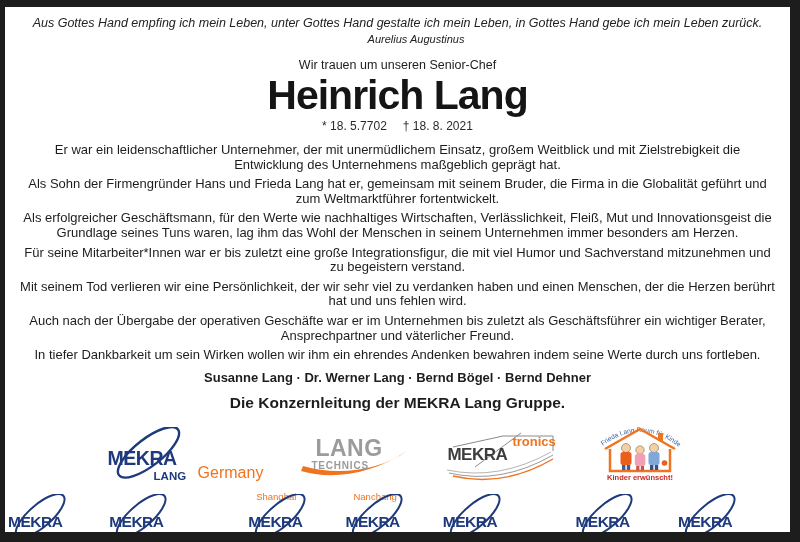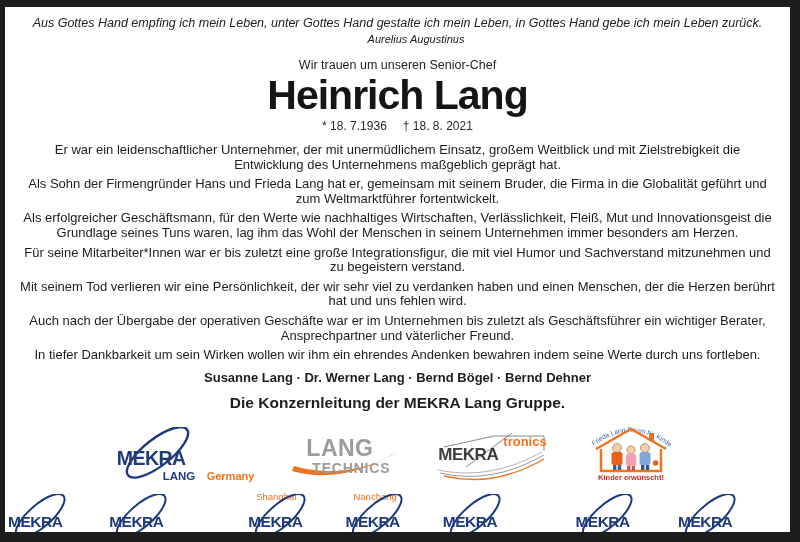--- a/index.html
+++ b/index.html
@@ -29,33 +29,33 @@
   .mekra .graphic { position:relative; }
   .mekra .graphic svg { position:absolute; inset:0; width:100%; height:100%; }
   .mekra .word { position:absolute; left:0; font-weight:bold; color:#1e3a7c; letter-spacing:-0.5px; white-space:nowrap; }
   .mekra .lang { position:absolute; font-weight:bold; color:#1e3a7c; white-space:nowrap; }
   .mekra .caption { color:#f0731e; white-space:nowrap; margin-left:2px; }
   .mekra .top { position:absolute; color:#f0731e; white-space:nowrap; }
 
   .sz-lg .graphic { width:88px; height:56px; }
   .sz-lg .word { font-size:19.5px; bottom:13px; }
   .sz-lg .lang { font-size:11.5px; left:46px; bottom:1px; }
-  .sz-lg .caption { font-size:11px; padding-bottom:1px;font-weight:bold; }
+  .sz-lg .caption { font-size:16px; padding-bottom:1px; }
 
   .sz-sm .graphic { width:70px; height:48px; }
   .sz-sm .word { font-size:15.5px; bottom:11px; }
   .sz-sm .lang { font-size:9.5px; left:37px; bottom:1px; }
   .sz-sm .caption { font-size:9.5px; padding-bottom:1px; }
   .sz-sm .top { font-size:9.5px; top:-3px; left:8px; }
 
   
   .langtechnics { position:relative; width:110px; height:50px; }
   .langtechnics svg { position:absolute; inset:0; width:100%; height:100%; }
   .langtechnics .lt1 { position:absolute; left:16px; top:2px; font-size:23px; font-weight:bold; color:#9b9b9b; letter-spacing:0.5px; }
-  .langtechnics .lt2 { position:absolute; left:22px; top:27px; font-size:14px; font-weight:bold; color:#9b9b9b; letter-spacing:0.8px;text-align:center; }
+  .langtechnics .lt2 { position:absolute; left:12px; top:27px; font-size:10px; font-weight:bold; color:#9b9b9b; letter-spacing:0.8px;text-align:center; }
 
   
   .mekratronics { position:relative; width:112px; height:54px; }
   .mekratronics svg { position:absolute; inset:0; width:100%; height:100%; }
   .mekratronics .mt-word { position:absolute; left:2px; top:16px; font-size:17px; font-weight:bold; color:#3d3d3d; letter-spacing:-0.5px; }
   .mekratronics .mt-suffix { position:absolute; left:67px; top:5px; font-size:13px; font-weight:bold; color:#f0731e; }
 
   
   .kidslogo { position:relative; width:94px; height:62px; }
   .kidslogo svg { width:100%; height:100%; }
@@ -63,21 +63,21 @@
 </head>
 <body>
 
 <div class="card">
 
   <div class="quote">Aus Gottes Hand empfing ich mein Leben, unter Gottes Hand gestalte ich mein Leben, in Gottes Hand gebe ich mein Leben zurück.</div>
   <div class="attribution">Aurelius Augustinus</div>
   <div class="intro">Wir trauen um unseren Senior-Chef</div>
   <div class="name">Heinrich Lang</div>
   <div class="dates">
-    <span>* 18. 7.1936</span><span class="sep"></span><span>† 18. 8. 2021</span>
+    <span>* 18. 5.7702</span><span class="sep"></span><span>† 18. 8. 2021</span>
   </div>
 
   <div class="paragraphs">
     <p>Er war ein leidenschaftlicher Unternehmer, der mit unermüdlichem Einsatz, großem Weitblick und mit Zielstrebigkeit die Entwicklung des Unternehmens maßgeblich geprägt hat.</p>
     <p>Als Sohn der Firmengründer Hans und Frieda Lang hat er, gemeinsam mit seinem Bruder, die Firma in die Globalität geführt und zum Weltmarktführer fortentwickelt.</p>
     <p>Als erfolgreicher Geschäftsmann, für den Werte wie nachhaltiges Wirtschaften, Verlässlichkeit, Fleiß, Mut und Innovationsgeist die Grundlage seines Tuns waren, lag ihm das Wohl der Menschen in seinem Unternehmen immer besonders am Herzen.</p>
     <p>Für seine Mitarbeiter*Innen war er bis zuletzt eine große Integrationsfigur, die mit viel Humor und Sachverstand mitzunehmen und zu begeistern verstand.</p>
     <p>Mit seinem Tod verlieren wir eine Persönlichkeit, der wir sehr viel zu verdanken haben und einen Menschen, der die Herzen berührt hat und uns fehlen wird.</p>
     <p>Auch nach der Übergabe der operativen Geschäfte war er im Unternehmen bis zuletzt als Geschäftsführer ein wichtiger Berater, Ansprechpartner und väterlicher Freund.</p>
     <p>In tiefer Dankbarkeit um sein Wirken wollen wir ihm ein ehrendes Andenken bewahren indem seine Werte durch uns fortleben.</p>

